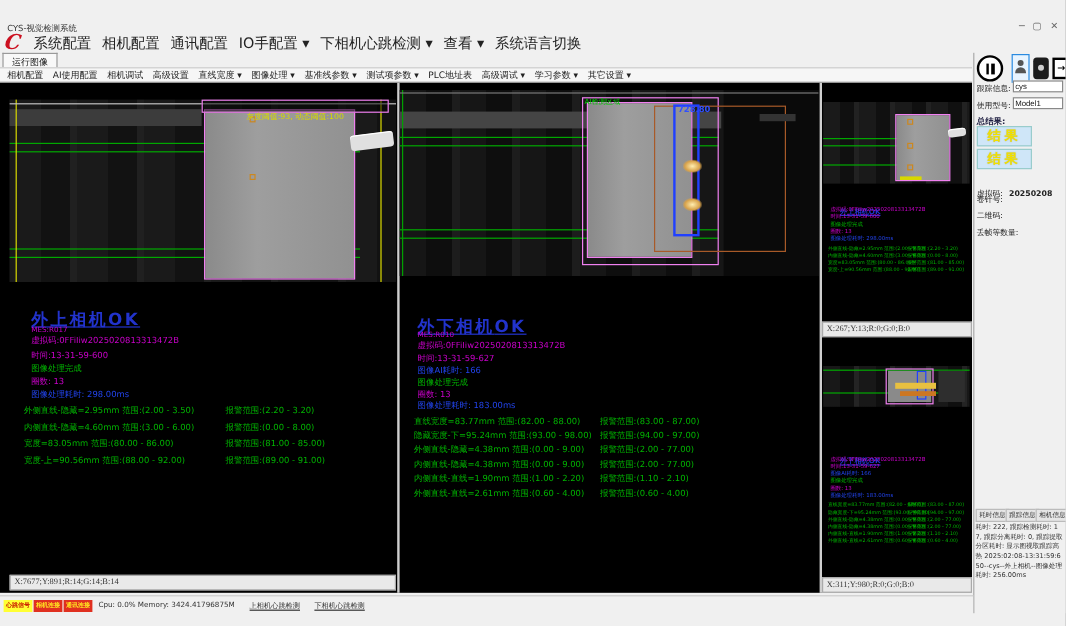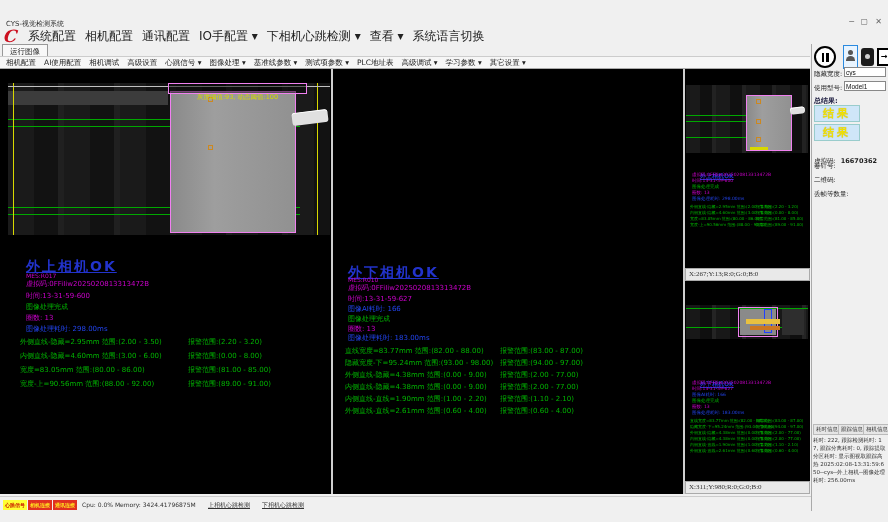--- a/index.html
+++ b/index.html
@@ -129,40 +129,40 @@
     <span>系统语言切换</span>
   </div>
 
   <span class="abs run-tab">运行图像</span>
 
   <div class="abs toolbar">
     <span>相机配置</span>
     <span>AI使用配置</span>
     <span>相机调试</span>
     <span>高级设置</span>
-    <span>心跳信号 ▾</span>
+    <span>直线宽度 ▾</span>
     <span>图像处理 ▾</span>
     <span>基准线参数 ▾</span>
     <span>测试项参数 ▾</span>
     <span>PLC地址表</span>
     <span>高级调试 ▾</span>
     <span>学习参数 ▾</span>
     <span>其它设置 ▾</span>
   </div>
 
   <div class="abs workspace"></div>
   <div class="abs vsep" style="left:331px;"></div>
   <div class="abs vsep" style="left:683px;"></div>
 
   <div class="abs scene-left">
     <div class="abs cell" style="left:162px;top:8px;width:126px;height:142px;"></div>
     <div class="abs" style="left:200px;top:14px;width:5px;height:5px;border:1px solid #cc8820;"></div>
     <div class="abs" style="left:200px;top:62px;width:5px;height:5px;border:1px solid #cc8820;"></div>
     <div class="abs connector" style="left:284px;top:28px;width:36px;height:13px;transform:rotate(-7deg);"></div>
-    <div class="abs" style="left:160px;top:0;width:139px;height:11px;border:1px solid #f080f0;background:rgba(0,0,0,0.5);text-align:center;">
+    <div class="abs" style="left:160px;top:0;width:156px;height:11px;border:1px solid #f080f0;background:rgba(0,0,0,0.5);text-align:center;">
       <span class="t-yel">灰度阈值:93, 动态阈值:100</span>
     </div>
   </div>
 
   <div class="abs" style="left:26px;top:256px;text-align:center;">
     <span class="cam-title">外上相机</span><span class="cam-title ok">OK</span>
   </div>
   <span class="abs mes" style="left:26px;top:272px;">MES:R017</span>
   <span class="abs t-mag" style="left:26px;top:279px;">虚拟码:0FFiIiw2025020813313472B</span>
   <span class="abs t-mag" style="left:26px;top:291px;">时间:13-31-59-600</span>
@@ -172,21 +172,33 @@
 
   <span class="abs meas" style="left:20px;top:337px;">外侧直线-隐藏=2.95mm 范围:(2.00 - 3.50)</span>
   <span class="abs meas" style="left:188px;top:337px;">报警范围:(2.20 - 3.20)</span>
   <span class="abs meas" style="left:20px;top:351px;">内侧直线-隐藏=4.60mm 范围:(3.00 - 6.00)</span>
   <span class="abs meas" style="left:188px;top:351px;">报警范围:(0.00 - 8.00)</span>
   <span class="abs meas" style="left:20px;top:365px;">宽度=83.05mm 范围:(80.00 - 86.00)</span>
   <span class="abs meas" style="left:188px;top:365px;">报警范围:(81.00 - 85.00)</span>
   <span class="abs meas" style="left:20px;top:379px;">宽度-上=90.56mm 范围:(88.00 - 92.00)</span>
   <span class="abs meas" style="left:188px;top:379px;">报警范围:(89.00 - 91.00)</span>
 
-
+  <div class="abs coord-bar" style="left:8px;top:479px;width:322px;"><span>X:7677;Y:891;R:14;G:14;B:14</span></div>
+
+  <div class="abs scene-center">
+    <div class="abs pink-box" style="left:152px;top:6px;width:114px;height:140px;"></div>
+    <div class="abs cell" style="left:156px;top:10px;width:88px;height:130px;"></div>
+    <span class="abs ai-label" style="left:154px;top:6px;">AI检测区域</span>
+    <div class="abs orange-box" style="left:212px;top:13px;width:110px;height:122px;"></div>
+    <div class="abs blue-box" style="left:228px;top:12px;width:22px;height:110px;"></div>
+    <span class="abs" style="left:232px;top:12px;font-size:7px;color:#3050ff;font-weight:bold;">728.80</span>
+    <div class="abs glow" style="left:236px;top:58px;width:16px;height:11px;"></div>
+    <div class="abs glow" style="left:236px;top:90px;width:16px;height:11px;"></div>
+    <div class="abs" style="left:300px;top:20px;width:30px;height:6px;background:#333;"></div>
+  </div>
 
   <div class="abs" style="left:348px;top:262px;">
     <span class="cam-title">外下相机</span><span class="cam-title ok">OK</span>
   </div>
   <span class="abs mes" style="left:348px;top:276px;">MES:R010</span>
   <span class="abs t-mag" style="left:348px;top:283px;">虚拟码:0FFiIiw2025020813313472B</span>
   <span class="abs t-mag" style="left:348px;top:294px;">时间:13-31-59-627</span>
   <span class="abs t-blu" style="left:348px;top:304px;">图像AI耗时: 166</span>
   <span class="abs t-grn" style="left:348px;top:314px;">图像处理完成</span>
   <span class="abs t-mag" style="left:348px;top:324px;">圈数: 13</span>
@@ -272,30 +284,30 @@
       <span class="head"></span>
       <span class="body"></span>
     </div>
   <div class="abs dark-btn" style="left:861px;top:48px;width:13px;height:18px;">
       <i></i>
     </div>
   <div class="abs exit-btn" style="left:877px;top:48px;width:13px;height:18px;">
       <i>→</i>
     </div>
 
-  <span class="abs p-label" style="left:814px;top:70px;">隐藏宽度:</span>
+  <span class="abs p-label" style="left:814px;top:70px;">跟踪信息:</span>
   <input class="abs p-input" style="left: 844px; top: 67px;" value="cys">
   <span class="abs p-label" style="left:814px;top:84px;">使用型号:</span>
   <input class="abs p-input" style="left: 844px; top: 81px;" value="Model1">
   <span class="abs p-label" style="left:814px;top:96px;font-size:7px;font-weight:bold;color:#224;">总结果:</span>
   <div class="abs result-box" style="left:814px;top:105px;">结果</div>
   <div class="abs result-box" style="left:814px;top:124px;">结果</div>
   <div class="abs" style="left:814px;top:148px;">
     <span class="p-label">虚拟码:</span>
-    <span class="p-label" style="font-weight:bold;">16670362</span>
+    <span class="p-label" style="font-weight:bold;">20250208</span>
   </div>
   <span class="abs p-label" style="left:814px;top:162px;">卷针号:</span>
   <span class="abs p-label" style="left:814px;top:176px;">二维码:</span>
   <span class="abs p-label" style="left:814px;top:190px;">丢帧等数量:</span>
 
   <span class="abs p-tab" style="left:813px;top:424px;">耗时信息</span>
   <span class="abs p-tab" style="left:838px;top:424px;">跟踪信息</span>
   <span class="abs p-tab" style="left:863px;top:424px;">相机信息</span>
   <div class="abs p-log" style="left:813px;top:436px;">耗时: 222, 跟踪检测耗时: 17, 跟踪分离耗时: 0, 跟踪提取分区耗时: 显示图视取跟踪高热 2025:02:08-13:31:59:650--cys--外上相机--图像处理耗时: 256.00ms</div>
 

